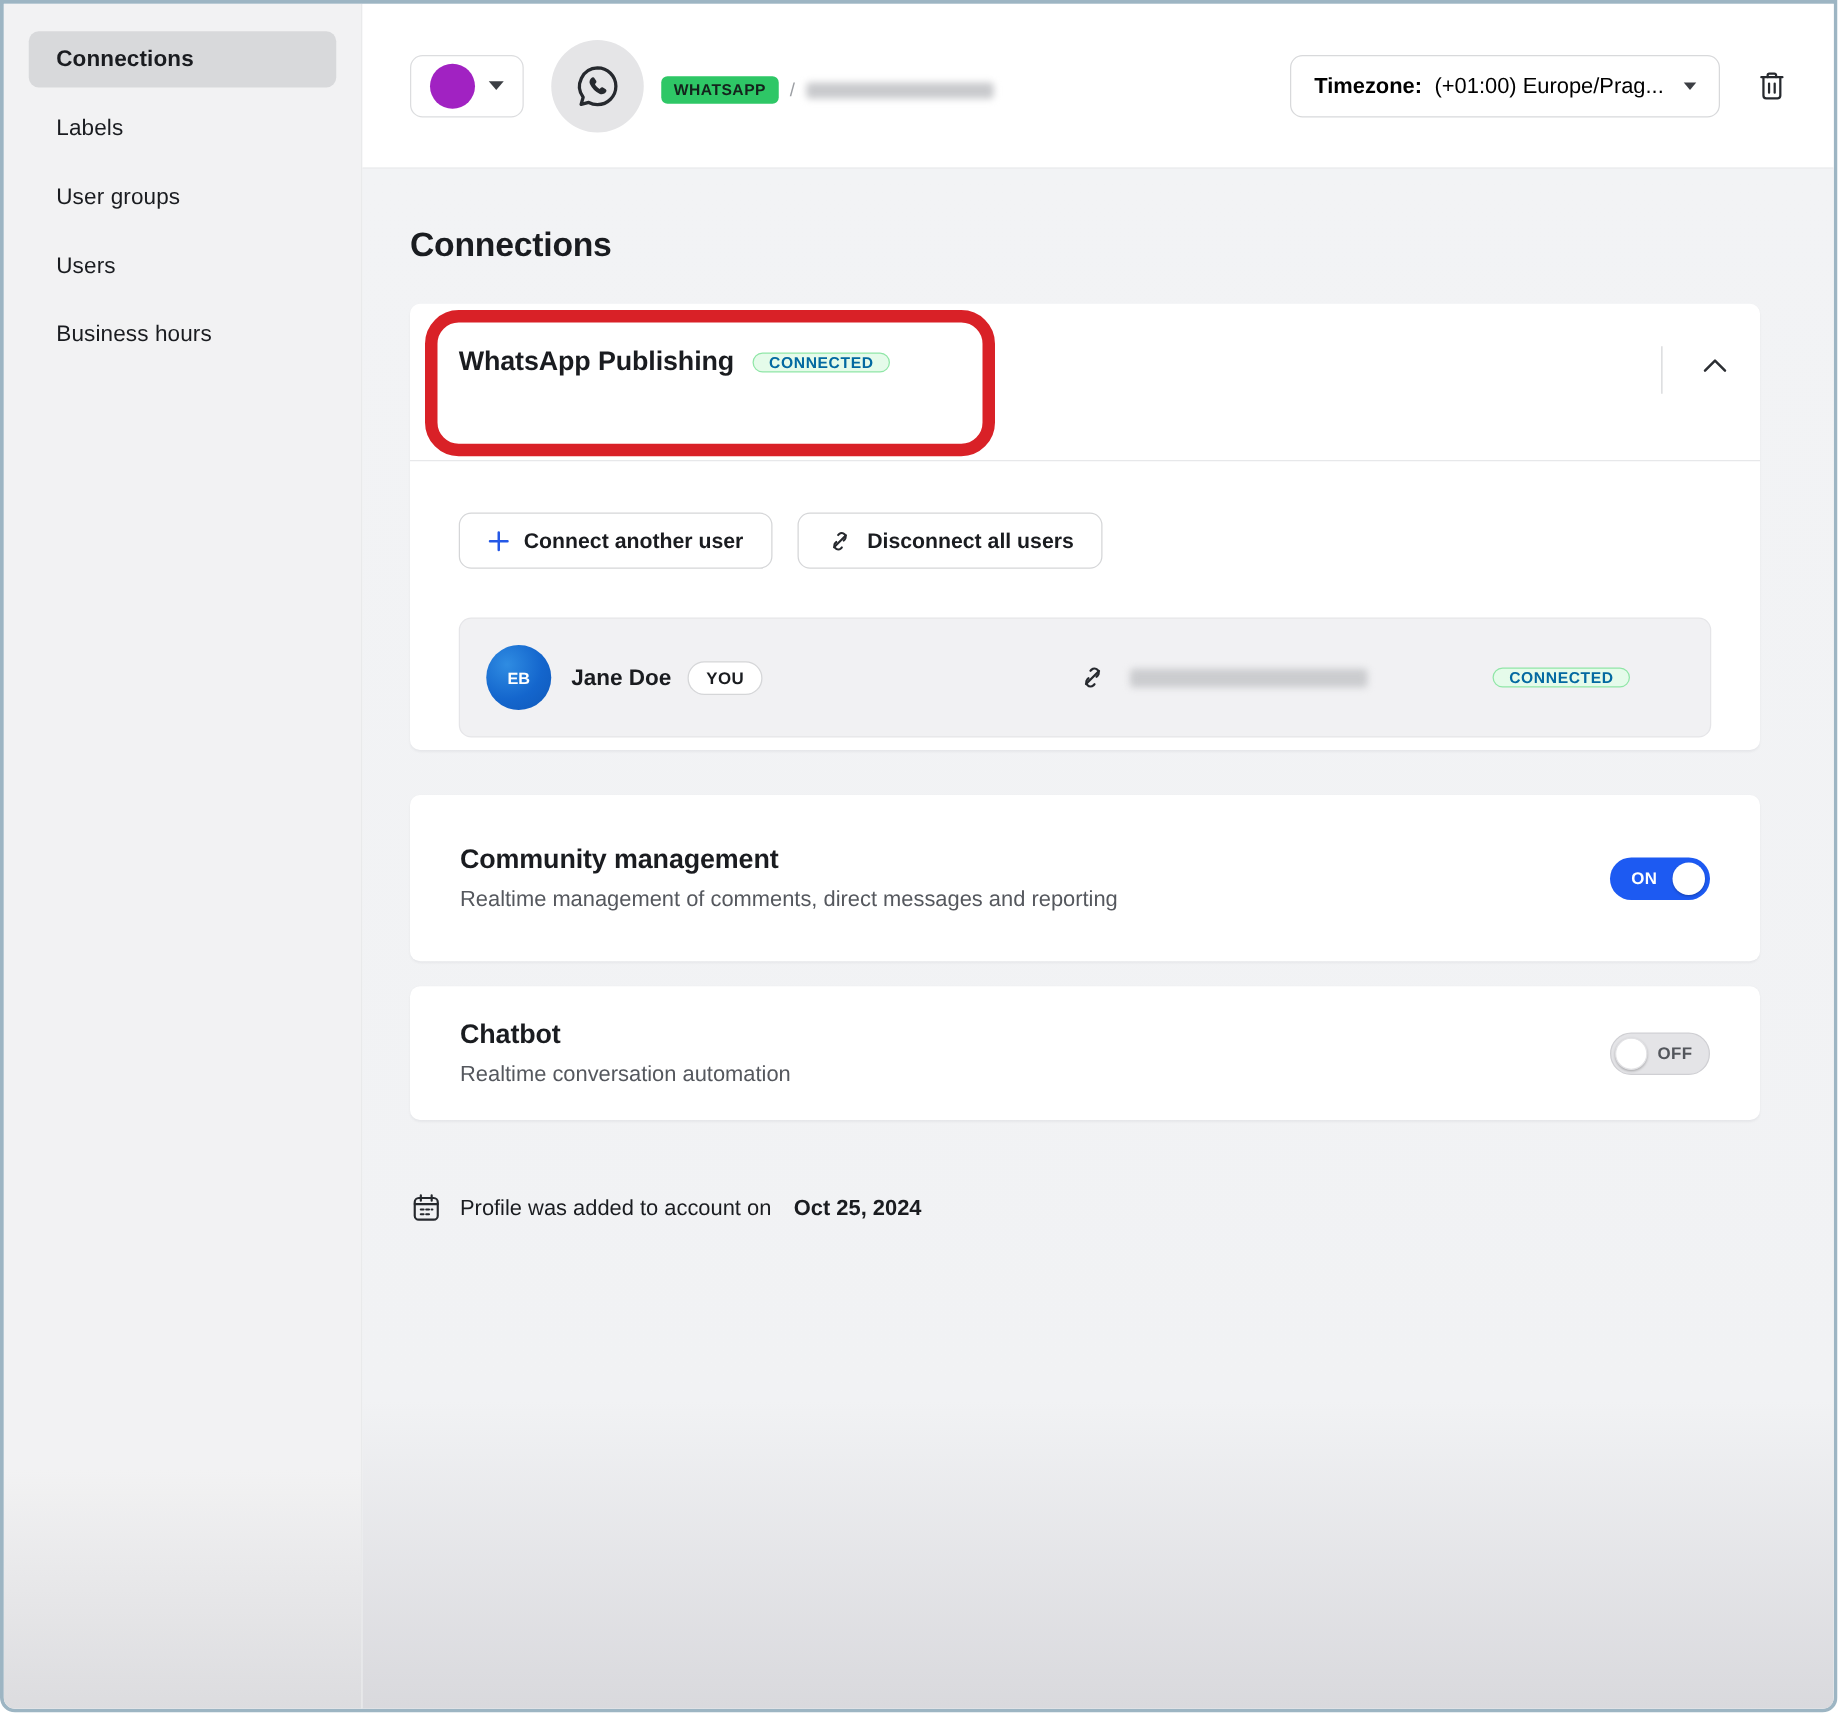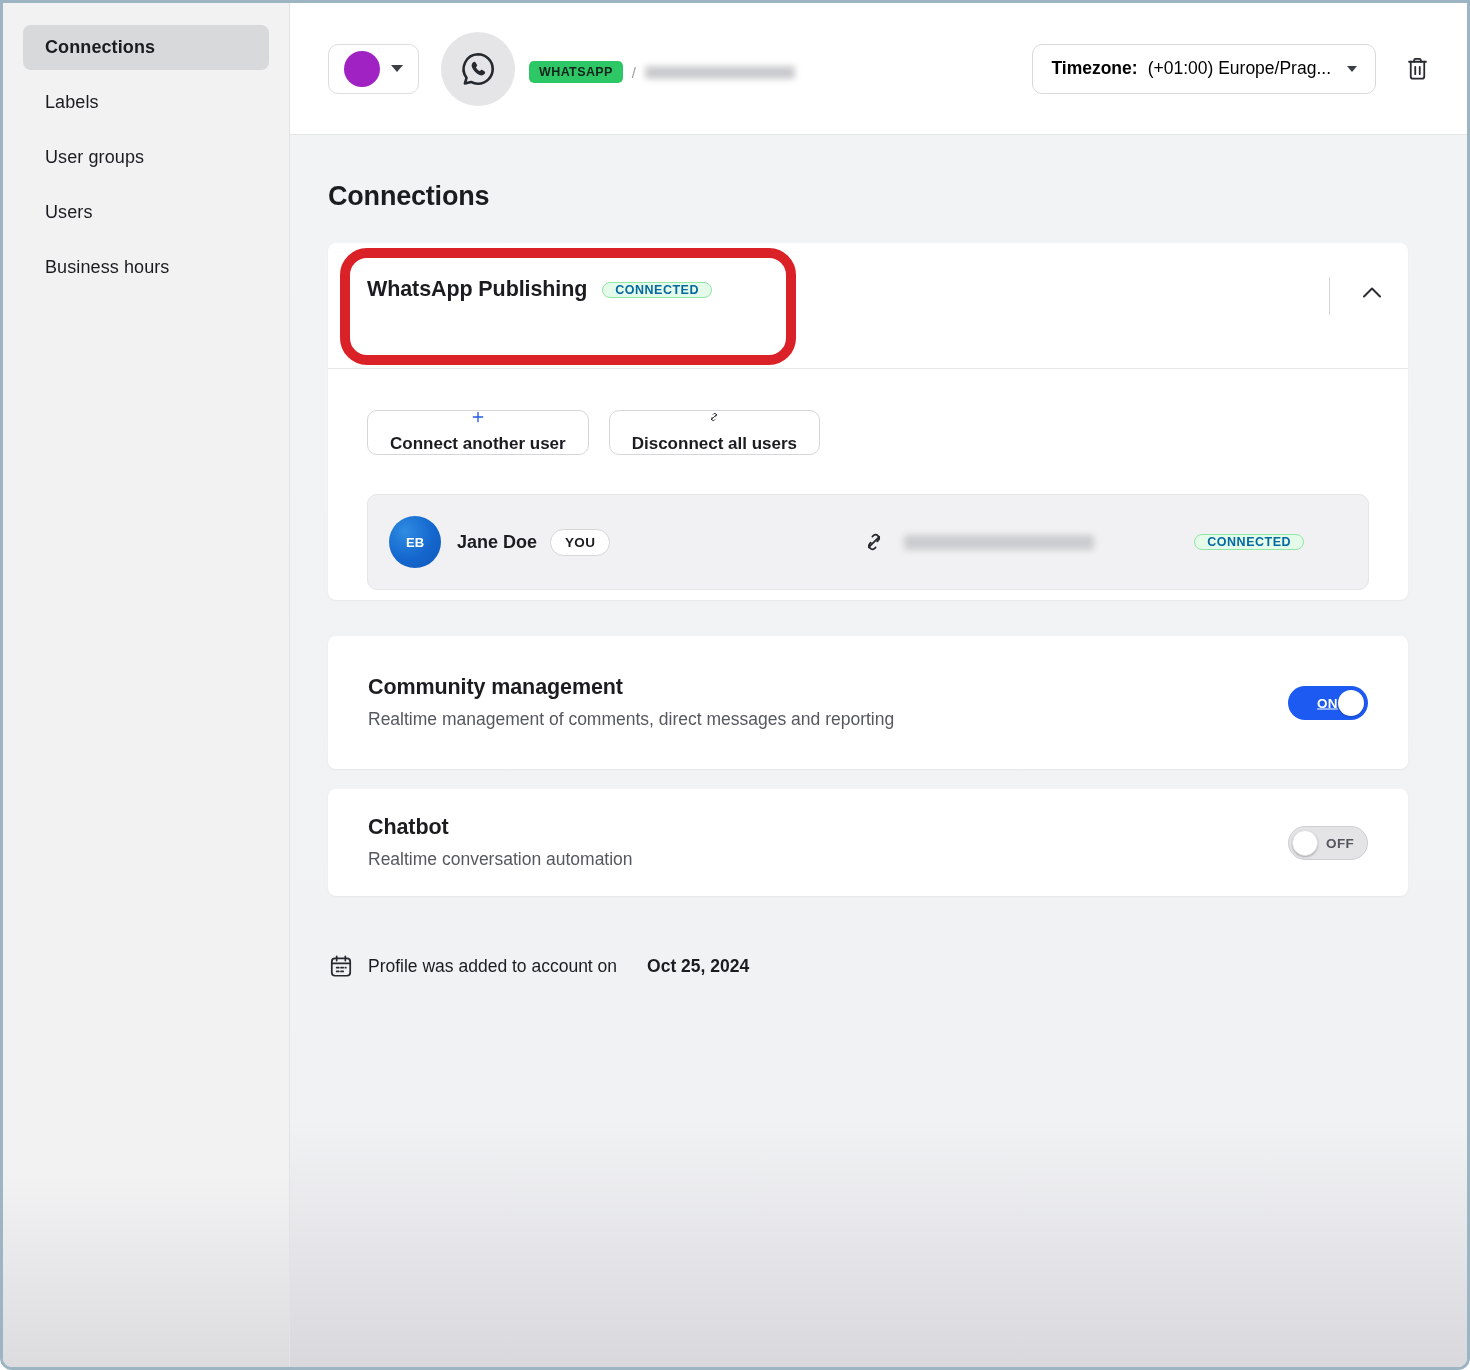--- a/index.html
+++ b/index.html
@@ -116,21 +116,21 @@
     position:absolute; right:26px; top:42px;
     background:none; border:none; cursor:pointer; display:flex;
   }
   .conn-card-body { padding:41px 39px 10px 39px; }
   .btn-row { display:flex; gap:20px; }
   .action-btn {
     height:45px; padding:0 22px;
     background:#fff; border:1px solid #d5d6d8; border-radius:10px;
     display:flex; align-items:center; gap:11px;
     font-family:"Liberation Sans",sans-serif;
-    font-size:17px; font-weight:bold; color:#1a1c20; cursor:pointer;flex-direction:column;
+    font-size:17px; font-weight:bold; color:#1a1c20; cursor:pointer;
   }
   .user-row {
     margin-top:39px; height:96px;
     background:#f1f1f3; border:1px solid #e5e5e8; border-radius:10px;
     display:flex; align-items:center;
     padding:0 24px 0 21px;
   }
   .user-avatar {
     width:52px; height:52px; border-radius:50%;
     background:radial-gradient(circle at 32% 30%,#2f8ce2 0%,#1466cd 55%,#0f58ba 100%);
@@ -152,38 +152,38 @@
     font-size:13.5px; font-weight:bold; letter-spacing:.3px;
   }
   .toggle .knob {
     width:26px; height:26px; border-radius:50%; background:#fff;
     position:absolute; top:3px;
     box-shadow:0 1px 2px rgba(0,0,0,.25);
   }
   .toggle-on { background:#1d5af2; }
   .toggle-on .knob { right:4px; top:4px; }
   .toggle-on .toggle-label {
-    position:absolute; left:29px; top:50%; transform:translateY(-50%); color:#fff;text-decoration:underline;
+    position:absolute; left:17px; top:50%; transform:translateY(-50%); color:#fff;
   }
   .toggle-off { background:#e4e4e7; border:1px solid #cfcfd3; }
   .toggle-off .knob { left:3px; border:1px solid #e2e2e5; }
   .toggle-off .toggle-label {
     position:absolute; right:13px; top:50%; transform:translateY(-50%); color:#53565c;
   }
   .engage-card { display:flex; align-items:center; padding:28px 40px; }
   .engage-card.first { margin-top:36px; min-height:133px; }
   .engage-card.second { margin-top:20px; min-height:107px; padding:24px 40px; }
   .engage-title { font-size:21.5px; font-weight:600; letter-spacing:-.1px; }
   .engage-sub { margin-top:9px; font-size:17.5px; color:#55585e; }
   .engage-toggle { margin-left:auto; }
   .footer-line {
     margin-top:57px; display:flex; align-items:center; gap:14px;
     font-size:17.5px; color:#1a1c20;
   }
-  .footer-line b { margin-left:16px; }
+  .footer-line b { margin-left:4px; }
   svg { display:block; }
 </style>
 </head>
 <body>
 
 <div class="frame">
 
   <nav class="sidebar">
     <div class="side-item selected">Connections</div>
     <div class="side-item">Labels</div>

